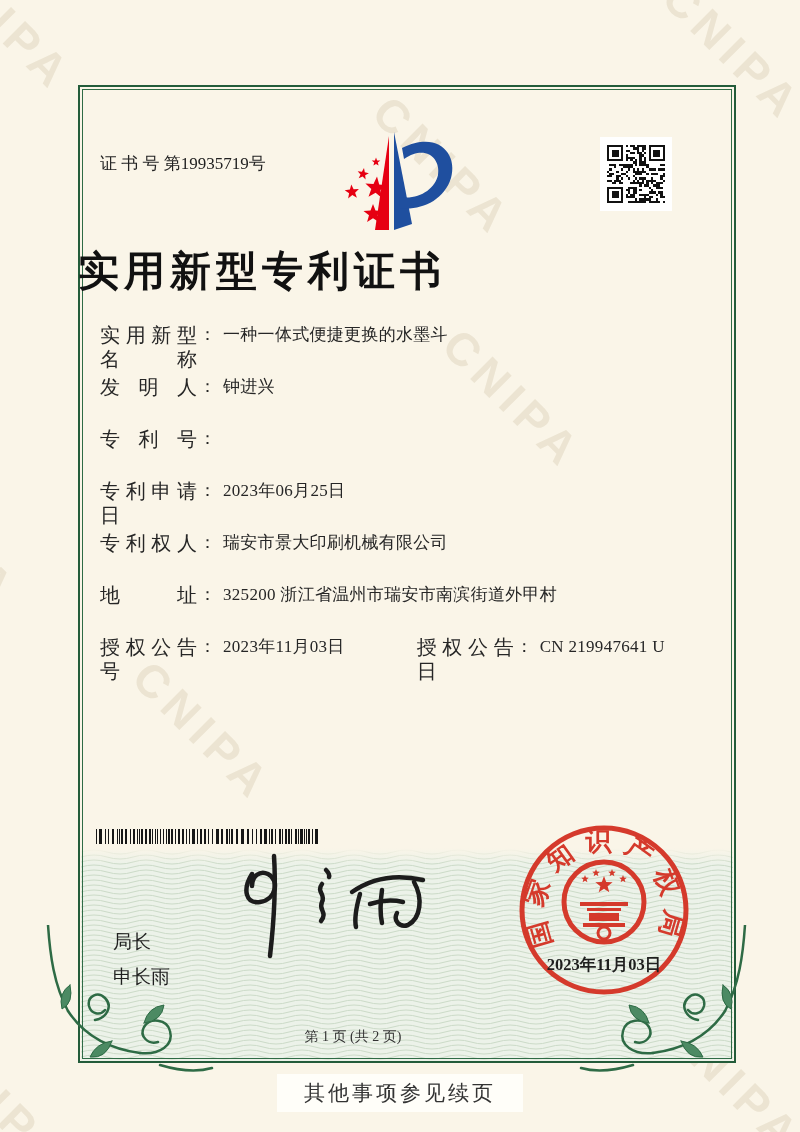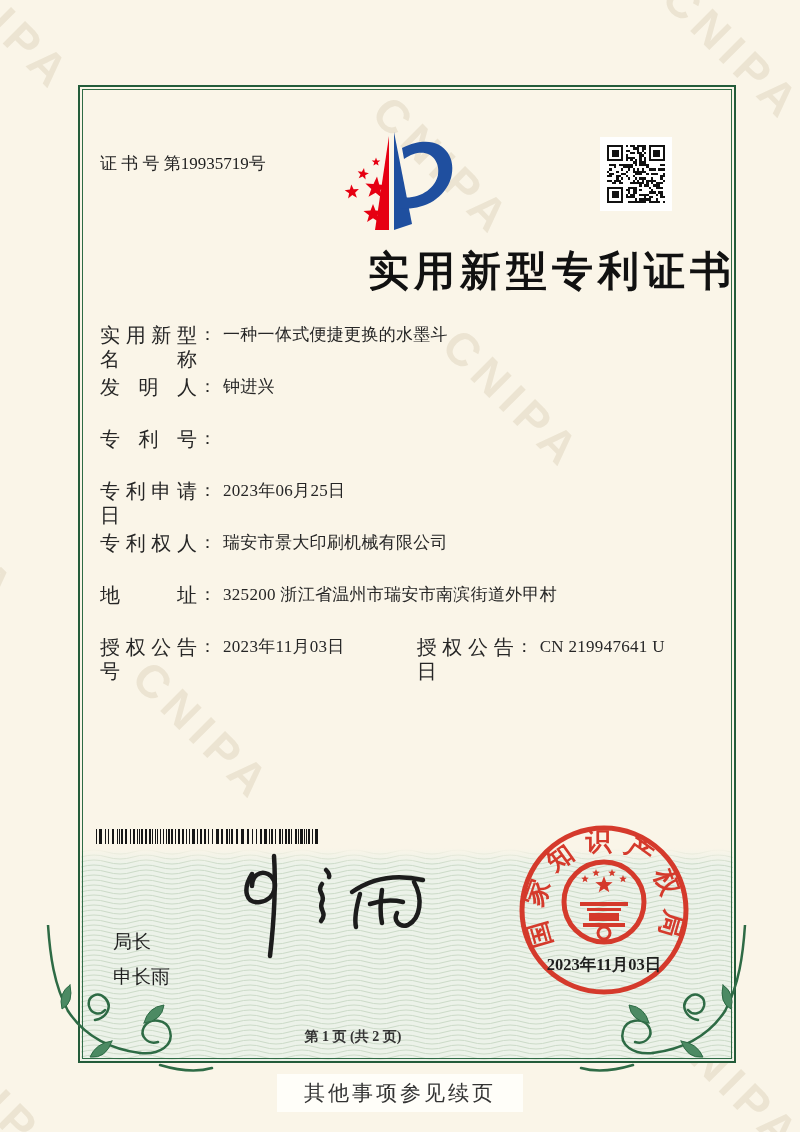--- a/index.html
+++ b/index.html
@@ -22,21 +22,21 @@
          border:2.5px solid #235c3a;box-sizing:border-box;z-index:3;}
   .frame-inner{position:absolute;inset:2px;border:1px solid #2f6b45;}
 
   .certno{position:absolute;left:100px;top:152px;font-size:17px;color:#222;z-index:4;}
 
   .logo{position:absolute;left:330px;top:128px;z-index:4;}
 
   .qrbox{position:absolute;left:600px;top:137px;width:72px;height:74px;background:#ffffff;
          display:flex;align-items:center;justify-content:center;z-index:4;}
 
-  .title{position:absolute;left:78px;top:244px;width:658px;text-align:right;
+  .title{position:absolute;left:78px;top:244px;width:658px;text-align:left;
          font-size:41px;font-weight:700;letter-spacing:5px;color:#111;z-index:4;}
 
   .fields{position:absolute;left:100px;top:323px;width:612px;z-index:4;}
   .frow{height:52px;font-size:17px;display:flex;align-items:flex-start;line-height:24px;}
   .flabel{display:inline-block;width:97px;font-size:20px;text-align:justify;text-align-last:justify;flex:none;}
   .fcolon{margin:0 7px 0 2px;flex:none;}
   .fvalue{letter-spacing:.3px;}
   .grant2{margin-left:72px;display:flex;}
 
   .paras{position:absolute;left:99px;top:650px;width:608px;font-size:17px;line-height:29px;
@@ -53,21 +53,21 @@
 
   .seal{position:absolute;left:516px;top:822px;z-index:6;opacity:.95;}
 
   .fl{position:absolute;z-index:5;}
   .fl.left{left:40px;top:925px;}
   .fl.right{left:578px;top:925px;transform:scaleX(-1);}
   .fl path{stroke:#2e6b45;fill:none;stroke-width:2.5;stroke-linecap:round;}
   .fl path.leaf{fill:#4c8a63;stroke:#2e6b45;stroke-width:1;}
 
   .pageinfo{position:absolute;left:78px;top:1028px;width:550px;text-align:center;
-            font-size:14px;color:#333;z-index:4;font-weight:bold;}
+            font-size:14px;color:#333;z-index:4;}
   .note{position:absolute;left:50%;top:1074px;transform:translateX(-50%);background:#fffef9;
         padding:5px 27px;font-size:21px;letter-spacing:3px;color:#333;z-index:4;white-space:nowrap;}
 </style>
 </head>
 <body>
 
 <div class="page">
 
   <div class="wm" style="left:-40px;top:-60px">CNIPA</div>
   <div class="wm" style="left:690px;top:-30px">CNIPA</div>

